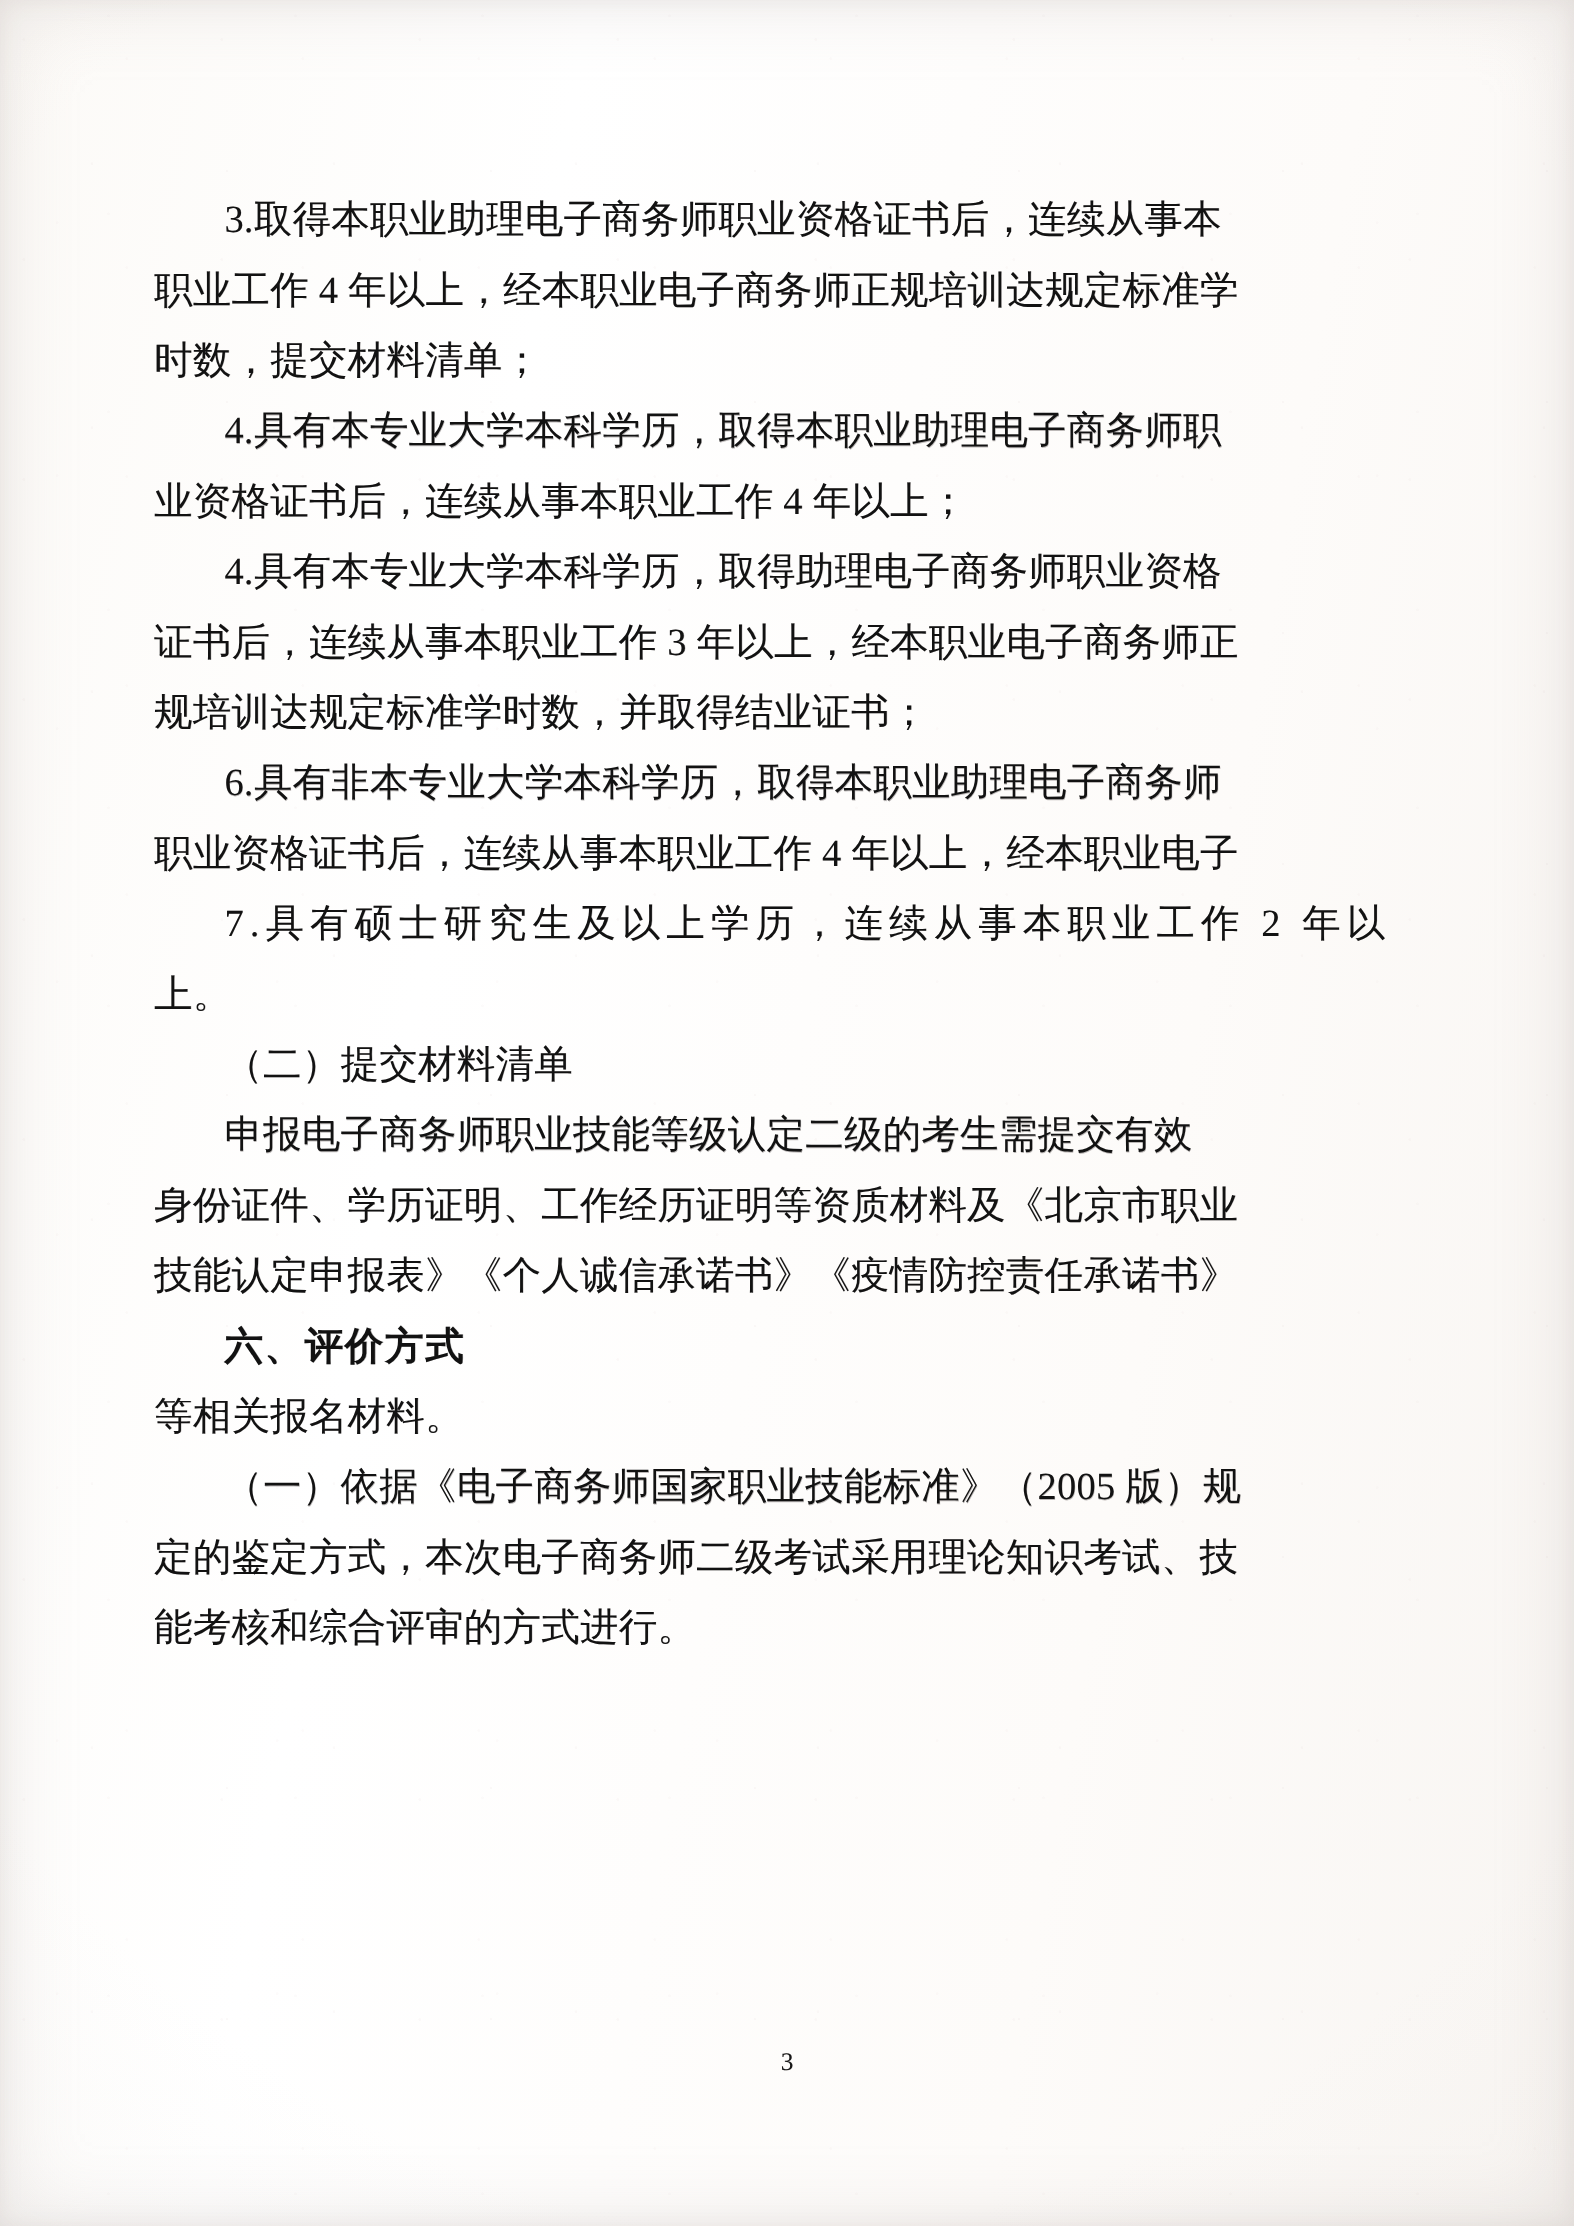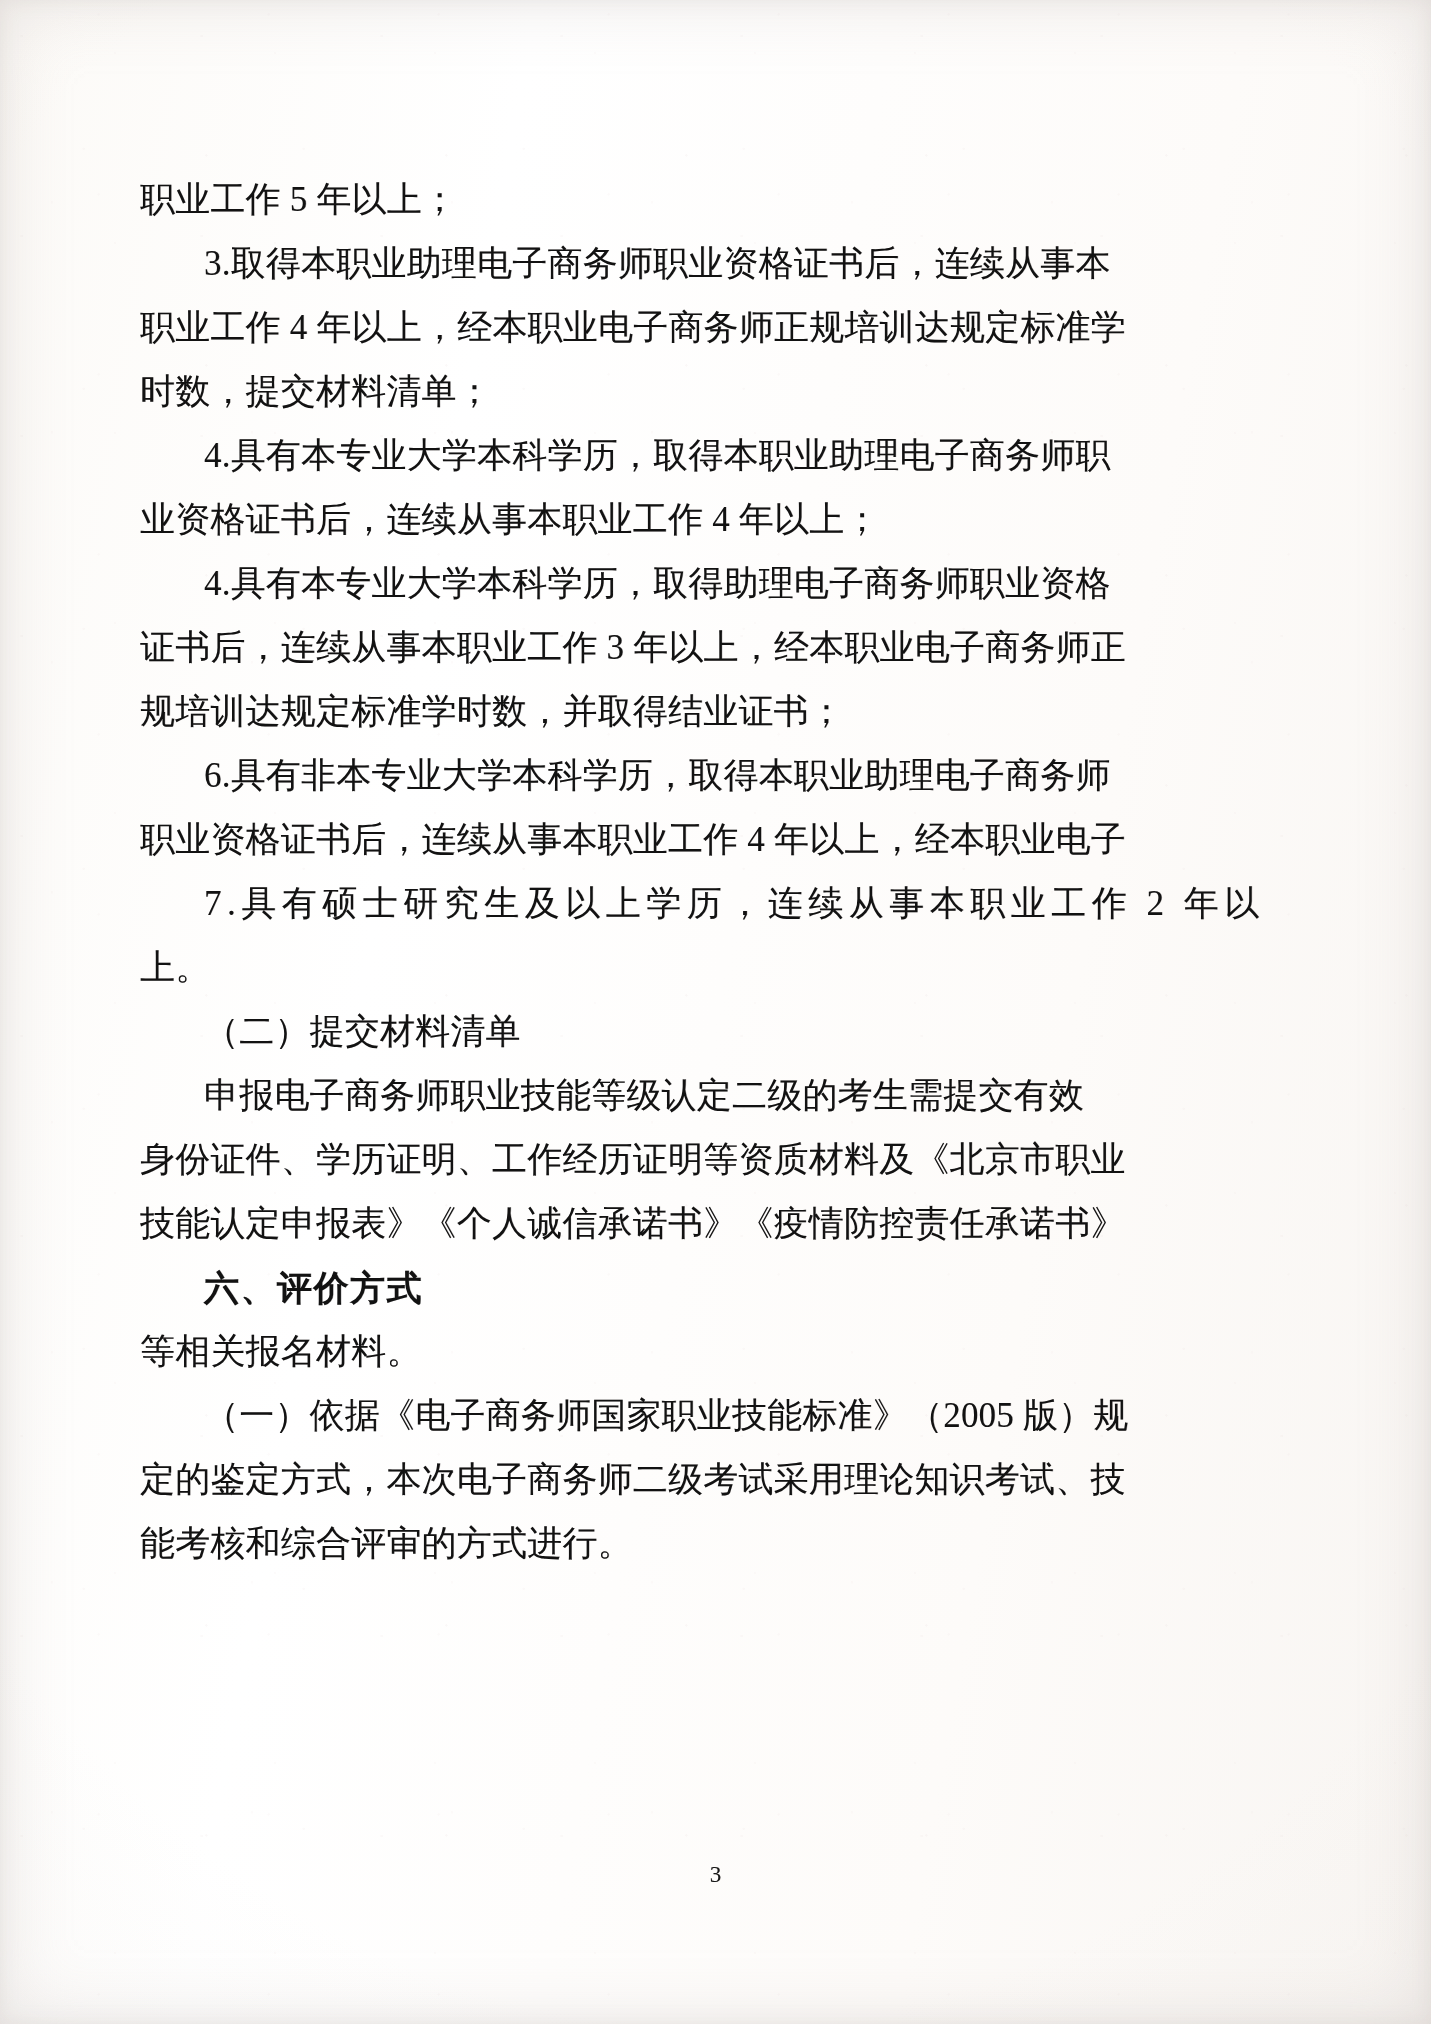--- a/index.html
+++ b/index.html
@@ -83,21 +83,20 @@
 </style>
 </head>
 <body>
 
 <div class="page">
 
   <div class="grain"></div>
 
   <div class="content">
 
-    <div class="line">职业工作 5 年以上；</div>
     <div class="line indent">3.取得本职业助理电子商务师职业资格证书后，连续从事本</div>
     <div class="line">职业工作 4 年以上，经本职业电子商务师正规培训达规定标准学</div>
     <div class="line">时数，提交材料清单；</div>
 
     <div class="line indent">4.具有本专业大学本科学历，取得本职业助理电子商务师职</div>
     <div class="line">业资格证书后，连续从事本职业工作 4 年以上；</div>
 
     <div class="line indent">4.具有本专业大学本科学历，取得助理电子商务师职业资格</div>
     <div class="line">证书后，连续从事本职业工作 3 年以上，经本职业电子商务师正</div>
     <div class="line">规培训达规定标准学时数，并取得结业证书；</div>

